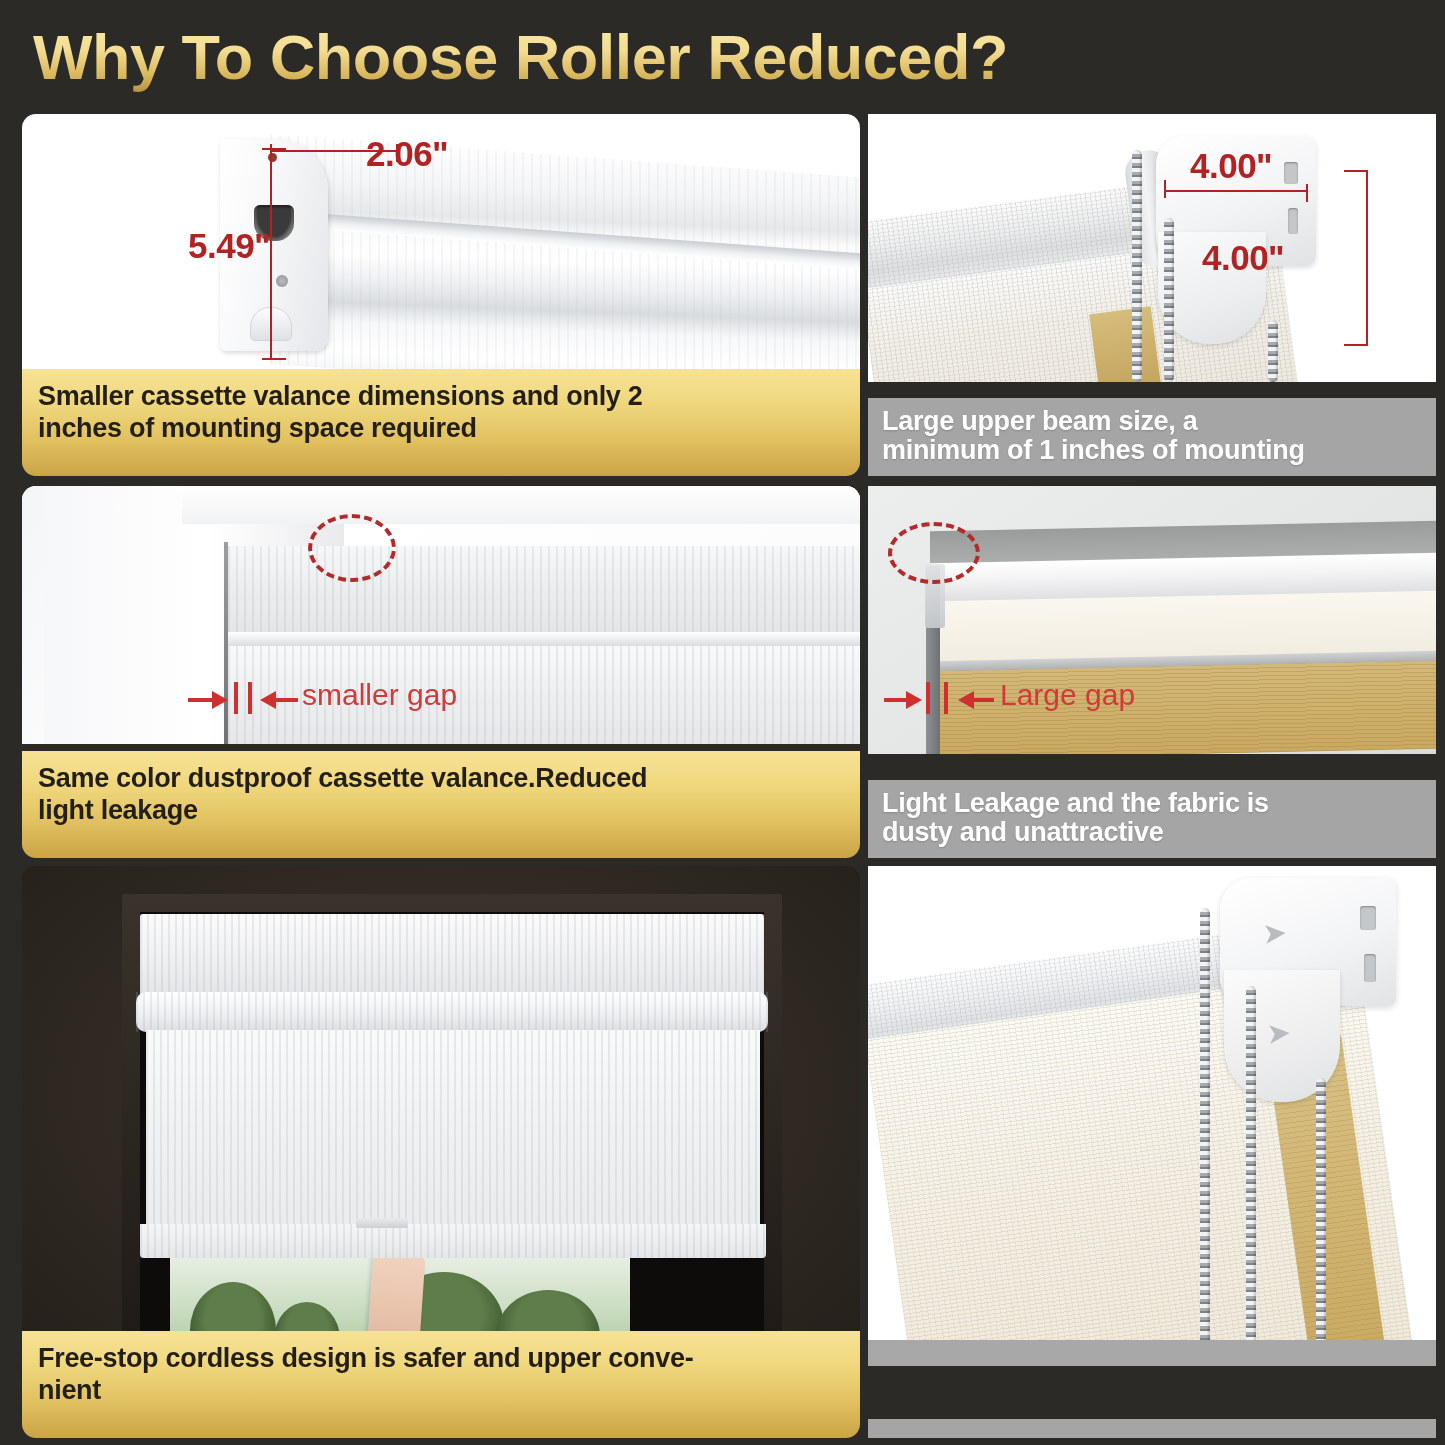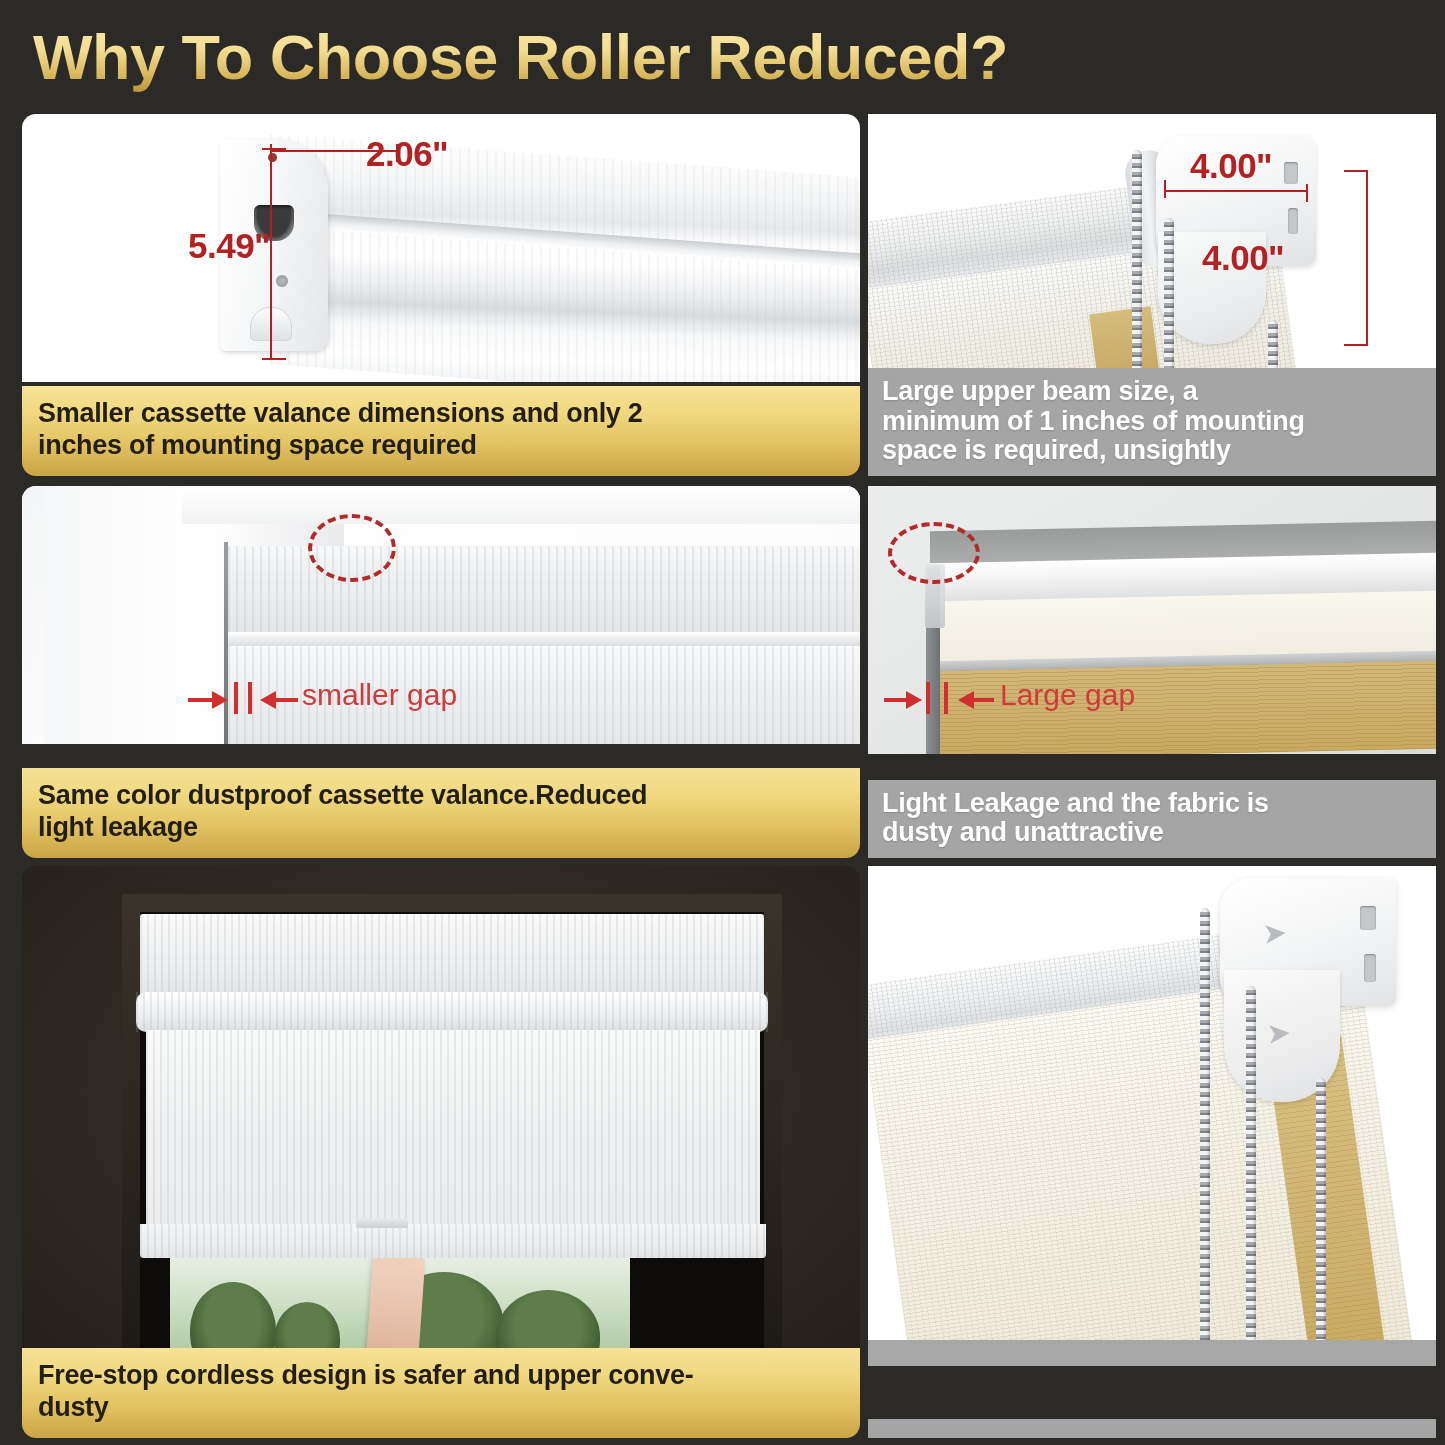--- a/index.html
+++ b/index.html
@@ -31,21 +31,21 @@
   .row2 { top:378px; height:372px; }
   .row3 { top:758px; height:572px; }
 
   .photo { position:absolute; left:0; top:0; width:100%; overflow:hidden; }
 
   
   .cap-gold {
     position:absolute; left:0; bottom:0; width:100%;
     background:linear-gradient(180deg,#f6e296 0%,#f1d981 28%,#e3c464 62%,#caa445 100%);
     border-radius:0 0 14px 14px;
-    padding:12px 16px 14px 16px;
+    padding:12px 16px 31px 16px;
     color:#231f16; font-weight:bold; font-size:27px; line-height:1.18;
     letter-spacing:-0.3px;
   }
   .cap-gray {
     position:absolute; left:0; bottom:0; width:100%;
     background:#a5a5a5;
     padding:9px 14px 10px 14px;
     color:#ffffff; font-weight:bold; font-size:27px; line-height:1.1;
     letter-spacing:-0.3px;
     text-shadow:0 1px 2px rgba(0,0,0,.18);
@@ -432,21 +432,20 @@
         <div class="dim dim-txt" style="left:322px; top:32px;">4.00"</div>
 
         <div class="dim-line-v" style="left:498px; top:56px; height:176px;"></div>
         <div class="tick-h" style="left:476px; top:56px;"></div>
         <div class="tick-h" style="left:476px; top:230px;"></div>
         <div class="dim dim-txt" style="left:334px; top:124px;">4.00"</div>
       </div>
       <div class="cap-gray">
         <span class="ln">Large upper beam size, a</span>
         <span class="ln">minimum of 1 inches of mounting</span>
-        <span class="ln">space is required, unsightly</span>
       </div>
     </div>
 
     <div class="cell left row2">
       <div class="photo p3">
         <div class="frame-outer"></div>
         <div class="frame-left"></div>
         <div class="frame-top"></div>
         <div class="shade-a">
           <div class="shade-streaks"></div>
@@ -523,21 +522,21 @@
         <div class="shade-main">
           <div class="shade-tex"></div>
         </div>
         <div class="shade-bottom">
           <div class="shade-tex"></div>
         </div>
         <div class="pull-tab"></div>
       </div>
       <div class="cap-gold">
         <span class="ln">Free-stop cordless design is safer and upper conve-</span>
-        <span class="ln">dusty</span>
+        <span class="ln">nient</span>
       </div>
     </div>
 
     <div class="cell right row3">
       <div class="photo p6">
         <div class="r-tube">
           <div class="r-tube-tex"></div>
         </div>
         <div class="r-fabric">
           <div class="r-fabric-tex"></div>

